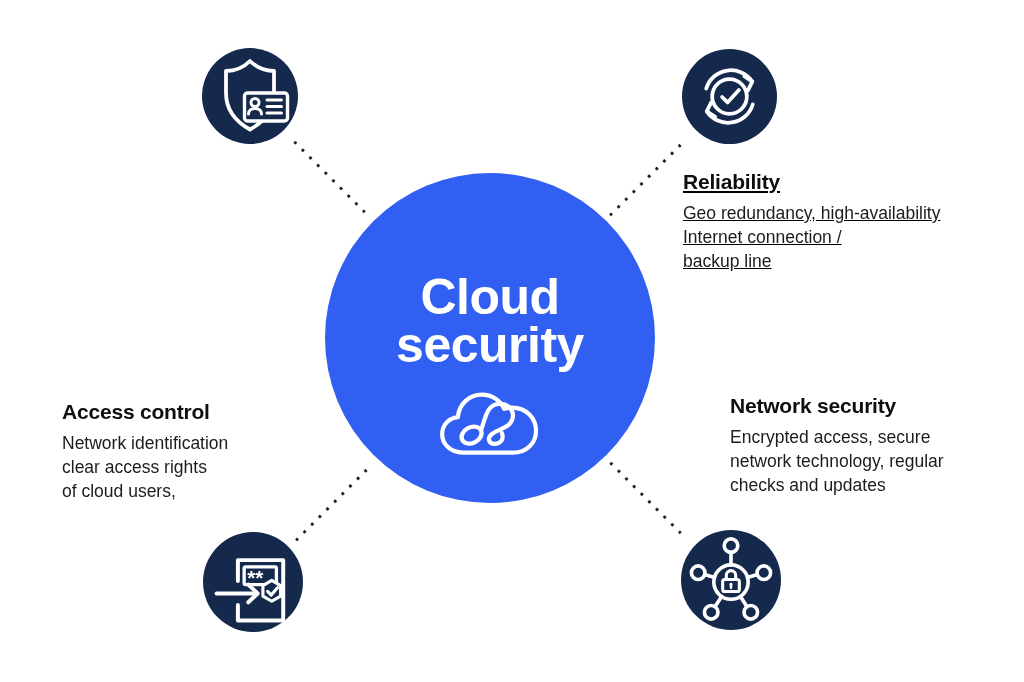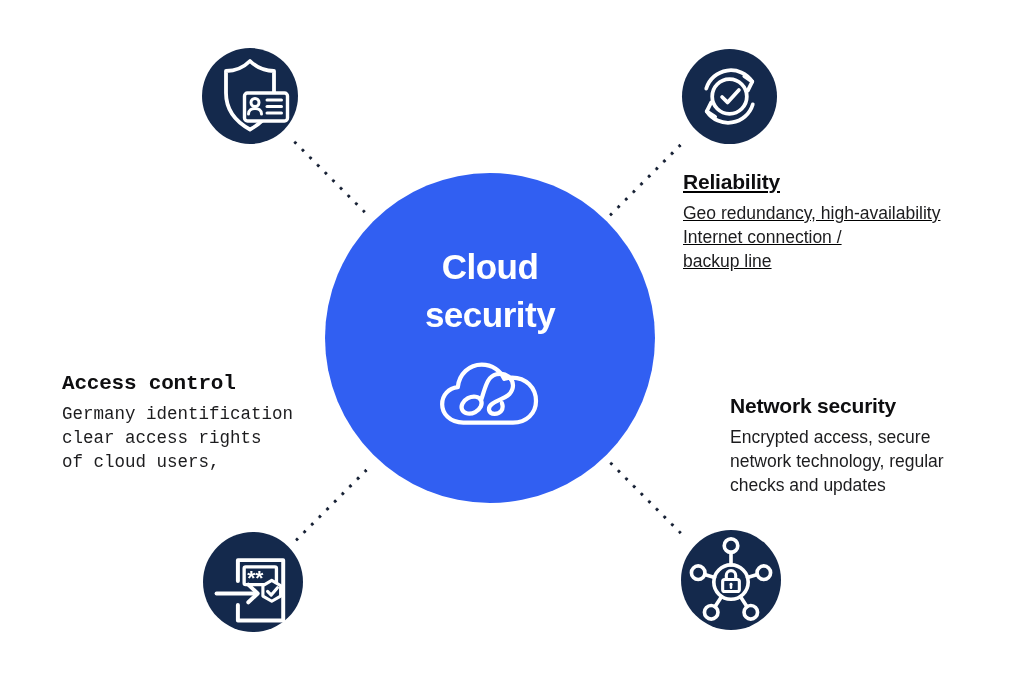--- a/index.html
+++ b/index.html
@@ -20,22 +20,22 @@
     overflow:hidden;
   }
   
   .center-circle{
     position:absolute;left:325px;top:173px;
     width:330px;height:330px;border-radius:50%;
     background:var(--center-blue);
     display:flex;flex-direction:column;align-items:center;
   }
   .center-title{
-    margin-top:70px;
-    color:#fff;font-weight:700;font-size:35px;line-height:48px;
+    margin-top:100px;
+    color:#fff;font-weight:700;font-size:50px;line-height:48px;
     text-align:center;letter-spacing:-0.5px;
   }
   .center-logo{margin-top:10px;}
   
   .icon-bubble{
     position:absolute;border-radius:50%;
     background:var(--icon-navy);
     display:flex;align-items:center;justify-content:center;
     color:#fff;
   }
@@ -48,21 +48,21 @@
   .node-text{position:absolute;}
   .node-text h2{
     font-size:21px;font-weight:700;color:var(--heading-text);
     margin:0 0 7px 0;letter-spacing:-0.2px;
   }
   .node-line{
     font-size:17.5px;line-height:24px;color:var(--body-text);
   }
   .text-tl{left:62px;top:170px;width:290px;}
   .text-tr{left:683px;top:170px;width:300px;text-decoration:underline;}
-  .text-bl{left:62px;top:372px;width:280px;font-family:Liberation Mono, monospace;}
+  .text-bl{left:62px;top:400px;width:280px;}
   .text-br{left:683px;top:394px;width:290px;margin-left:47px;}
   
   .dotline{
     position:absolute;height:3.4px;width:100px;
     background-image:radial-gradient(circle 1.7px at 1.7px 1.7px,var(--dot-color) 96%,transparent 100%);
     background-size:10.8px 3.4px;background-repeat:repeat-x;
     transform-origin:0 50%;
   }
   .dot-tl{left:294px;top:140px;transform:rotate(45deg);}
   .dot-tr{left:610px;top:214px;transform:rotate(-45deg);}
@@ -149,21 +149,21 @@
 
   <div class="node-text text-tr">
     <h2>Reliability</h2>
     <div class="node-line">Geo redundancy, high-availability</div>
     <div class="node-line">Internet connection /</div>
     <div class="node-line">backup line</div>
   </div>
 
   <div class="node-text text-bl">
     <h2>Access control</h2>
-    <div class="node-line">Germany identification</div>
+    <div class="node-line">Network identification</div>
     <div class="node-line">clear access rights</div>
     <div class="node-line">of cloud users,</div>
   </div>
 
   <div class="node-text text-br">
     <h2>Network security</h2>
     <div class="node-line">Encrypted access, secure</div>
     <div class="node-line">network technology, regular</div>
     <div class="node-line">checks and updates</div>
   </div>

